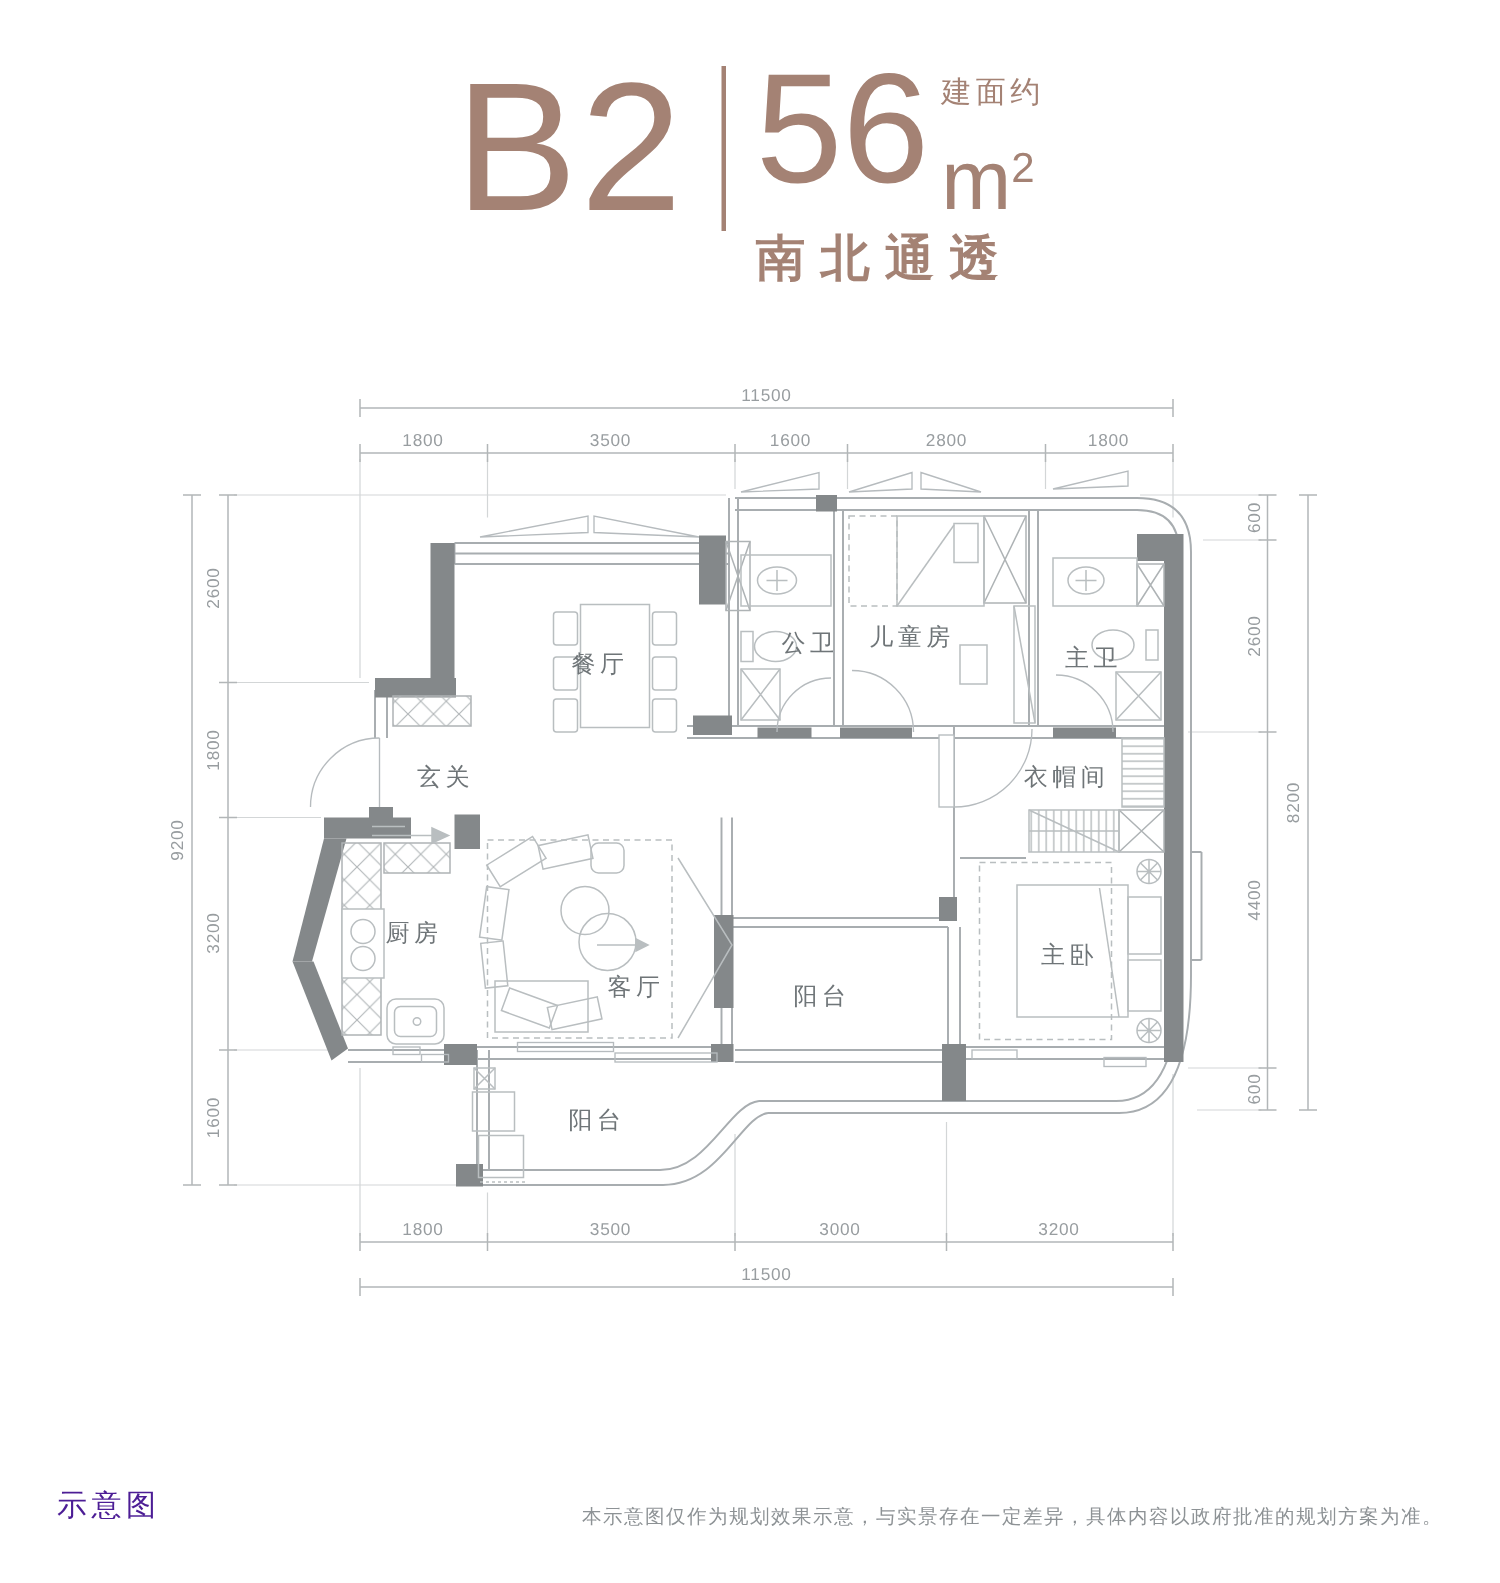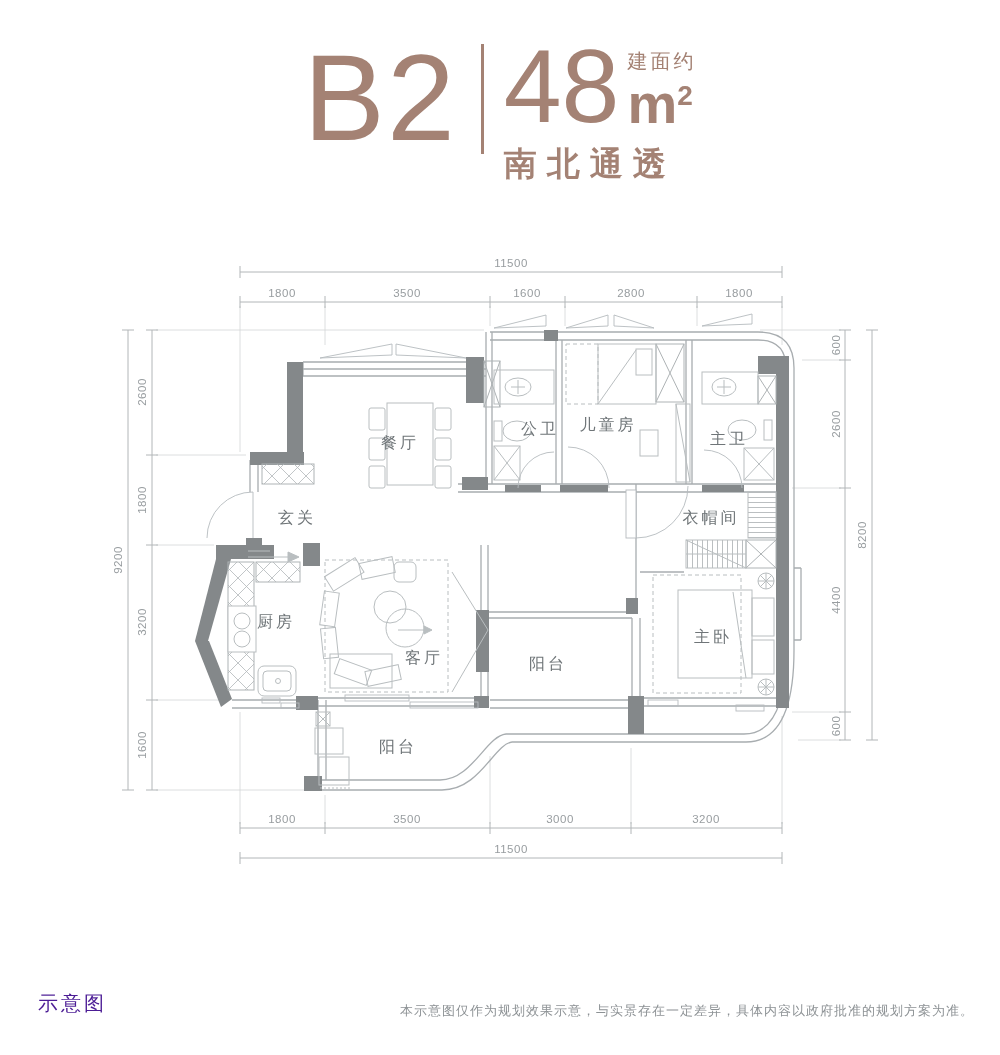--- a/index.html
+++ b/index.html
@@ -7,44 +7,44 @@
         font-family:"Liberation Sans","DejaVu Sans",sans-serif;}
   
   .header{position:absolute;top:34px;left:0;width:100%;display:flex;justify-content:center;
           align-items:flex-start;color:#a48274;}
   .unit{font-size:122px;line-height:1.05;font-weight:300;letter-spacing:2px;}
   .hdr-divider{width:3px;height:110px;background:#a48274;margin:10px 20px 0 24px;}
   .hdr-right{display:flex;flex-direction:column;}
   .area-row{display:flex;align-items:flex-start;}
   .area-val{font-size:104px;line-height:1.0;font-weight:300;}
   .area-unit-wrap{display:flex;flex-direction:column;margin-left:8px;padding-top:14px;}
-  .area-prefix{font-size:20px;letter-spacing:3px;margin-bottom:2px;}
-  .area-unit{font-size:56px;line-height:0.95;font-weight:700;}
+  .area-prefix{font-size:20px;letter-spacing:3px;margin-bottom:18px;}
+  .area-unit{font-size:56px;line-height:0.95;font-weight:400;}
   .area-sup{font-size:28px;vertical-align:18px;}
   .subtitle{font-size:33px;letter-spacing:10px;margin-top:4px;font-weight:700;}
   
   .plan-svg{position:absolute;left:0;top:0;width:1000px;height:1055px;}
   .plan-svg text{font-family:"Liberation Sans","DejaVu Sans",sans-serif;}
   .dim-text{font-size:11.5px;fill:#989da0;letter-spacing:0.5px;}
   .room-label{font-size:16px;fill:#6f7578;letter-spacing:3px;}
   
   .caption{position:absolute;left:38px;top:990px;font-size:20px;color:#4c1d95;letter-spacing:3px;}
-  .disclaimer{position:absolute;right:26px;top:1002px;font-size:13px;color:#8d9295;letter-spacing:1px;margin-left:38px;}
+  .disclaimer{position:absolute;right:38px;top:1002px;font-size:13px;color:#8d9295;letter-spacing:1px;margin-left:38px;}
 </style>
 </head>
 <body>
 
 <div class="page">
 
   <div class="header">
     <div class="unit">B2</div>
     <div class="hdr-divider"></div>
     <div class="hdr-right">
       <div class="area-row">
-        <span class="area-val">48</span>
+        <span class="area-val">56</span>
         <span class="area-unit-wrap">
           <span class="area-prefix">建面约</span>
           <span class="area-unit"><span>m</span><span class="area-sup">2</span></span>
         </span>
       </div>
       <div class="subtitle">南北通透</div>
     </div>
   </div>
 
   <svg class="plan-svg" viewBox="0 0 1000 1055">

